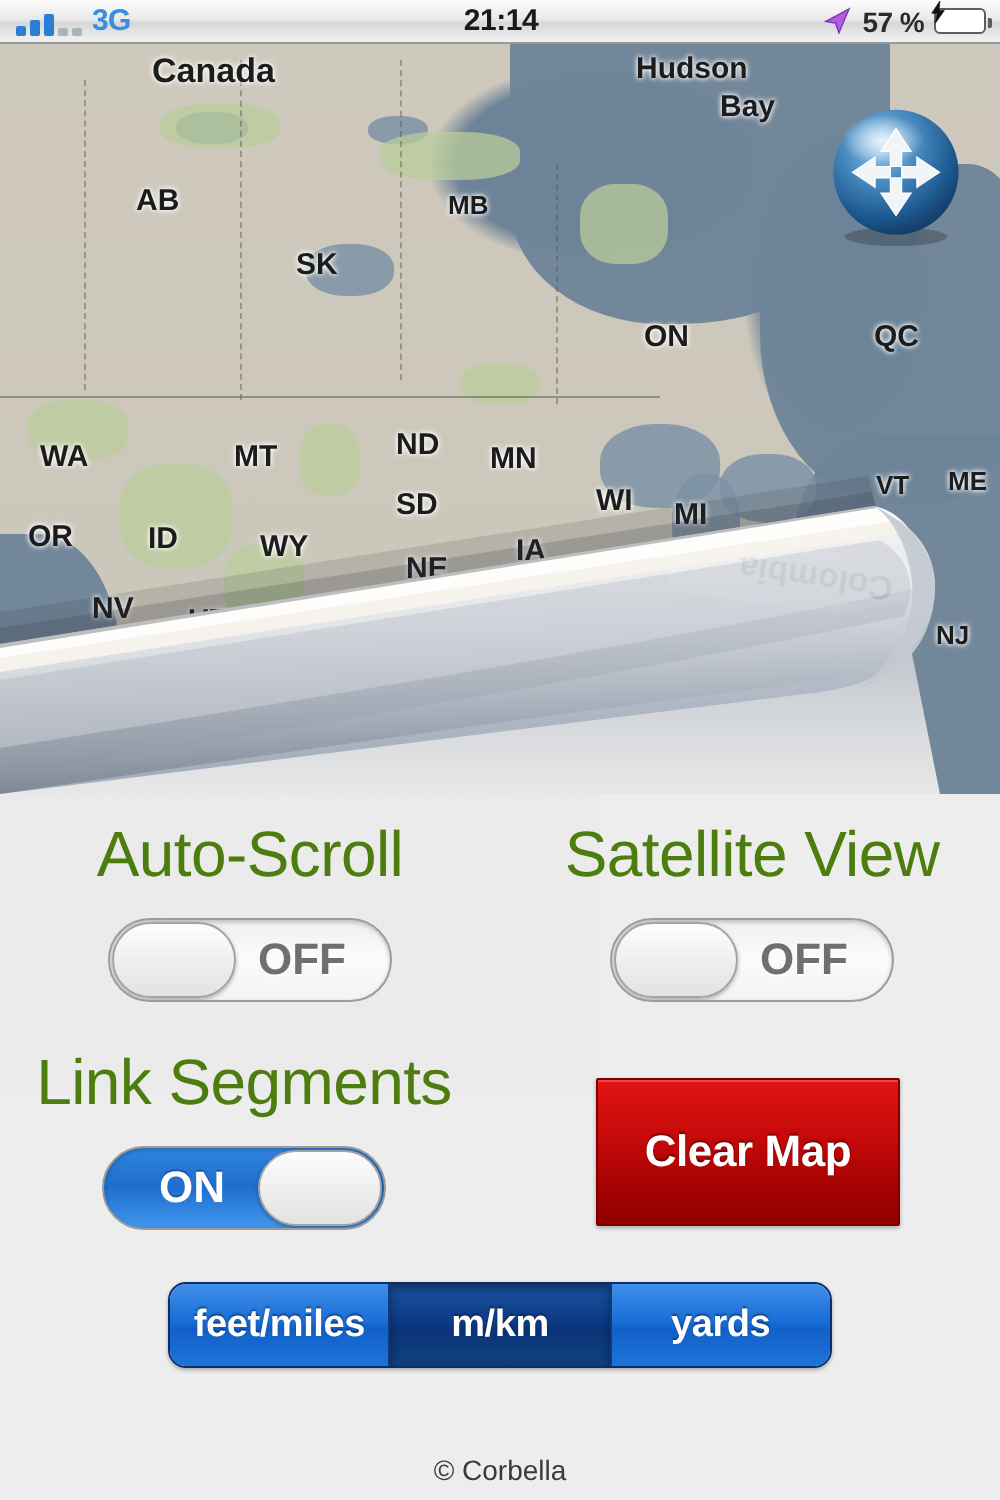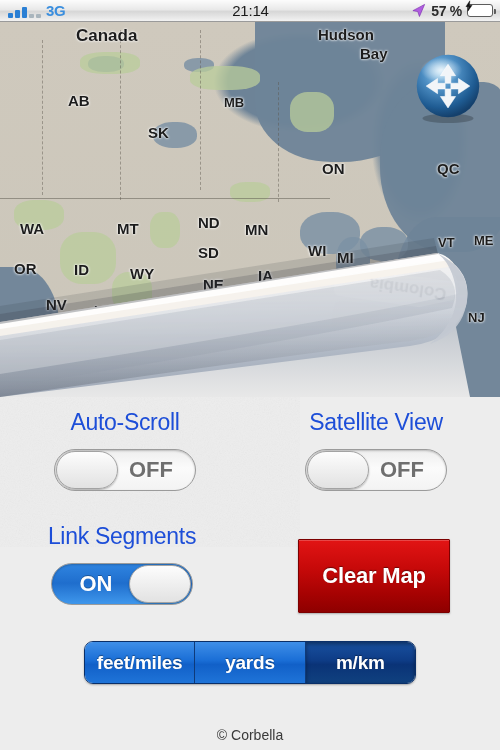--- a/index.html
+++ b/index.html
@@ -35,21 +35,21 @@
   .sb-bars i.b1 { height: 5px; }
   .sb-bars i.b2 { height: 8px; }
   .sb-bars i.b3 { height: 11px; }
   .sb-bars i.off { background: #a9b5bd; height: 4px; }
   .sb-carrier {
     font-size: 15px; font-weight: bold; color: #3a8ede;
     letter-spacing: -0.3px; line-height: 1; margin-bottom: 0px;
   }
   .sb-center {
     flex: 1; text-align: center;
-    font-size: 15px; font-weight: normal; color: #1a1a1a;
+    font-size: 15px; font-weight: bold; color: #1a1a1a;
     letter-spacing: -0.2px;
   }
   .sb-right {
     width: 160px; display: flex; align-items: center;
     justify-content: flex-end; gap: 5px; padding-right: 7px;
   }
   .sb-loc { width: 15px; height: 15px; }
   .sb-batt-pct {
     font-size: 14px; font-weight: bold; color: #2b2b2b; letter-spacing: -0.3px;
   }
@@ -145,21 +145,21 @@
   }
   .noise {
     position: absolute; inset: 0;
     opacity: .55; pointer-events: none;
   }
   .panel-inner { position: relative; z-index: 2; height: 100%; }
 
   .row { position: absolute; }
 
   .ctl-label {
-    font-size: 23px; color: #1d4ed8;
+    font-size: 32px; color: #4d7c0f;
     text-align: center;
     font-family: "Liberation Sans", sans-serif;
     letter-spacing: -0.3px;
   }
 
   
   .toggle {
     width: 142px; height: 42px;
     border-radius: 22px;
     border: 1px solid #9b9b9b;
@@ -325,22 +325,22 @@
       </div>
 
       <div class="row" style="left:298px; top:142px;">
         <div class="clear-btn">Clear Map</div>
       </div>
 
       <div class="row" style="left:0; top:230px; width:500px;">
         <div style="display:flex; justify-content:center; margin-top:14px;text-align:center;">
           <div class="segmented">
             <div class="seg unsel">feet/miles</div>
+            <div class="seg sel">m/km</div>
             <div class="seg unsel">yards</div>
-            <div class="seg sel">m/km</div>
           </div>
         </div>
       </div>
 
       <div class="copyright">© Corbella</div>
     </div>
   </div>
 
   <div class="map-wrap">
     <div class="map">
@@ -390,21 +390,21 @@
           <div class="maplabel md" style="left: 46px; top: 274px;">NV</div>
           <div class="maplabel md" style="left: 94px; top: 280px;">UT</div>
           <div class="maplabel md" style="left: 148px; top: 277px;">CO</div>
           <div class="maplabel md" style="left: 20px; top: 300px;">CA</div>
           <div class="maplabel md" style="left: 88px; top: 312px;">AZ</div>
           <div class="maplabel md" style="left: 198px; top: 192px;">ND</div>
           <div class="maplabel md" style="left: 198px; top: 222px;">SD</div>
           <div class="maplabel md" style="left: 203px; top: 254px;">NE</div>
           <div class="maplabel md" style="left: 212px; top: 285px;">KS</div>
           <div class="maplabel md" style="left: 245px; top: 199px;">MN</div>
-          <div class="maplabel md" style="left: 308px; top: 220px;">WI</div>
+          <div class="maplabel md" style="left: 298px; top: 220px;">WI</div>
           <div class="maplabel md" style="left: 258px; top: 245px;">IA</div>
           <div class="maplabel md" style="left: 337px; top: 227px;">MI</div>
           <div class="maplabel md" style="left: 417px; top: 243px;">NY</div>
           <div class="maplabel sm" style="left: 438px; top: 213px;">VT</div>
           <div class="maplabel sm" style="left: 474px; top: 211px;">ME</div>
           <div class="maplabel sm" style="left: 444px; top: 268px;">CT</div>
           <div class="maplabel sm" style="left: 468px; top: 288px;">NJ</div>
           <div class="maplabel sm" style="left: 432px; top: 287px;">DE</div>
         </div>
 

